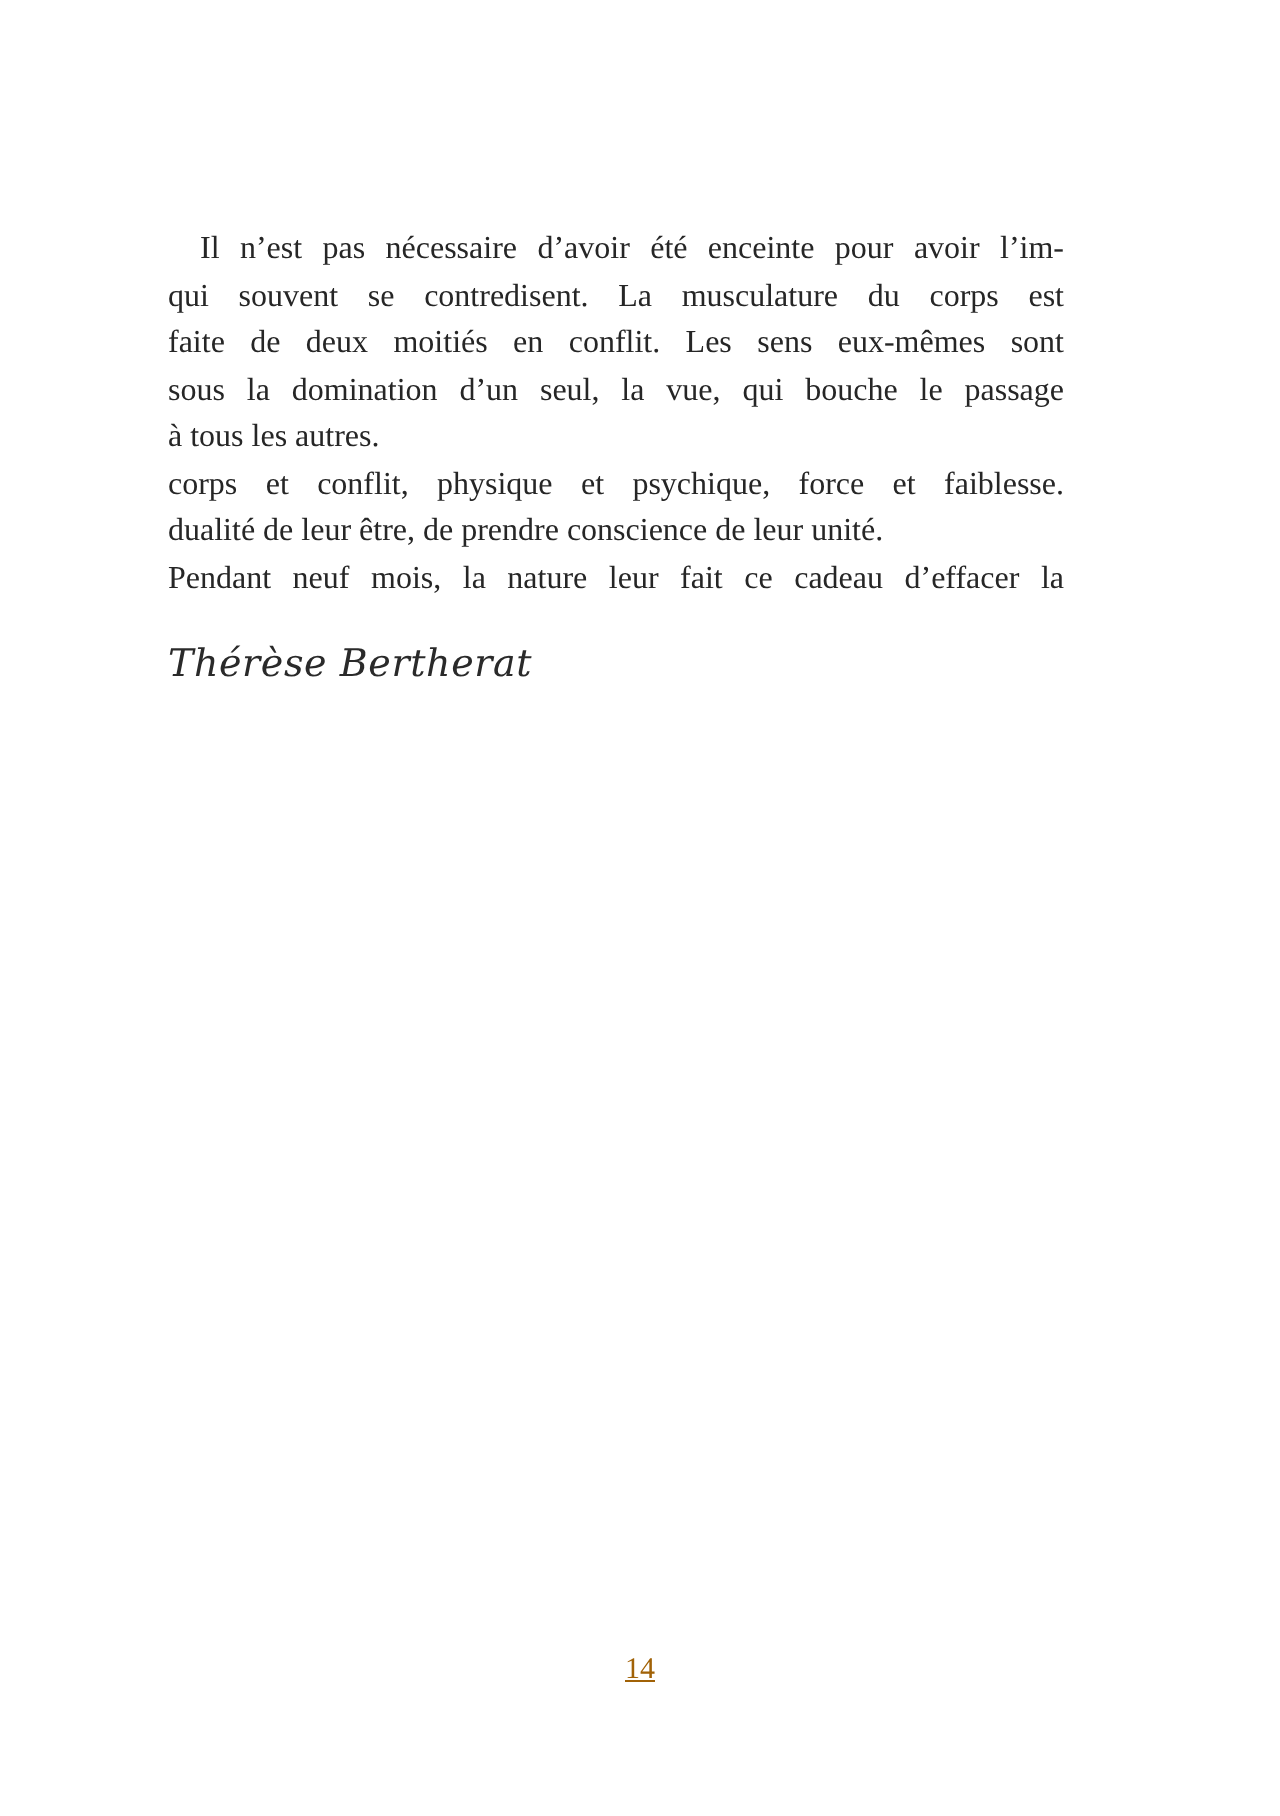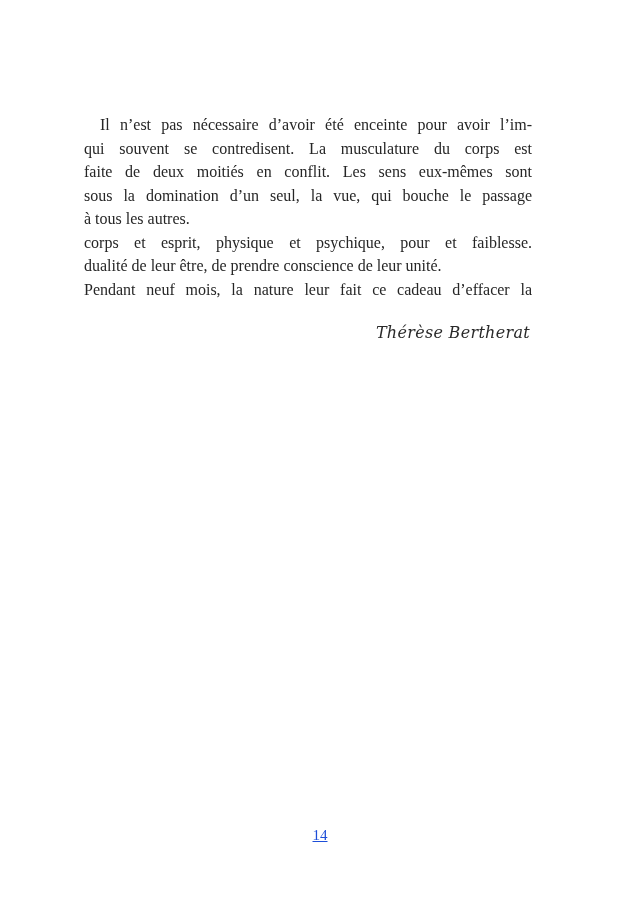--- a/index.html
+++ b/index.html
@@ -41,53 +41,53 @@
     white-space: normal;
   }
   .line.first {
     text-indent: 16px;
   }
   .line.last {
     text-align-last: left;
   }
   .attribution {
     margin-top: 20px;
-    text-align: right;
-    font-size: 16px;
+    text-align: left;
+    font-size: 19px;
     font-style: italic;
     font-family: "DejaVu Serif", serif;
     letter-spacing: 0.3px;
     color: #2a2a2a;
     padding-right: 2px;
   }
   .page-number {
     position: absolute;
     top: 827px;
     left: 0;
     width: 640px;
     text-align: center;
     font-size: 15px;
-    color: #1d4ed8;
+    color: #a16207;
     text-decoration: underline;
   }
 </style>
 </head>
 <body>
 
 <div class="page">
   <div class="text-block">
 
     <div class="paragraph">
         <div class="line first">Il n’est pas nécessaire d’avoir été enceinte pour avoir l’im-</div>
         <div class="line">qui souvent se contredisent. La musculature du corps est</div>
         <div class="line">faite de deux moitiés en conflit. Les sens eux-mêmes sont</div>
         <div class="line">sous la domination d’un seul, la vue, qui bouche le passage</div>
         <div class="line last">à tous les autres.</div>
       </div>
       <div class="paragraph">
-        <div class="line">corps et esprit, physique et psychique, pour et faiblesse.</div>
+        <div class="line">corps et conflit, physique et psychique, force et faiblesse.</div>
         <div class="line last">dualité de leur être, de prendre conscience de leur unité.</div>
         <div class="line">Pendant neuf mois, la nature leur fait ce cadeau d’effacer la</div>
       </div>
       <div class="attribution">Thérèse Bertherat</div>
   </div>
   <div class="page-number">14</div>
 </div>
 
 </body></html>

